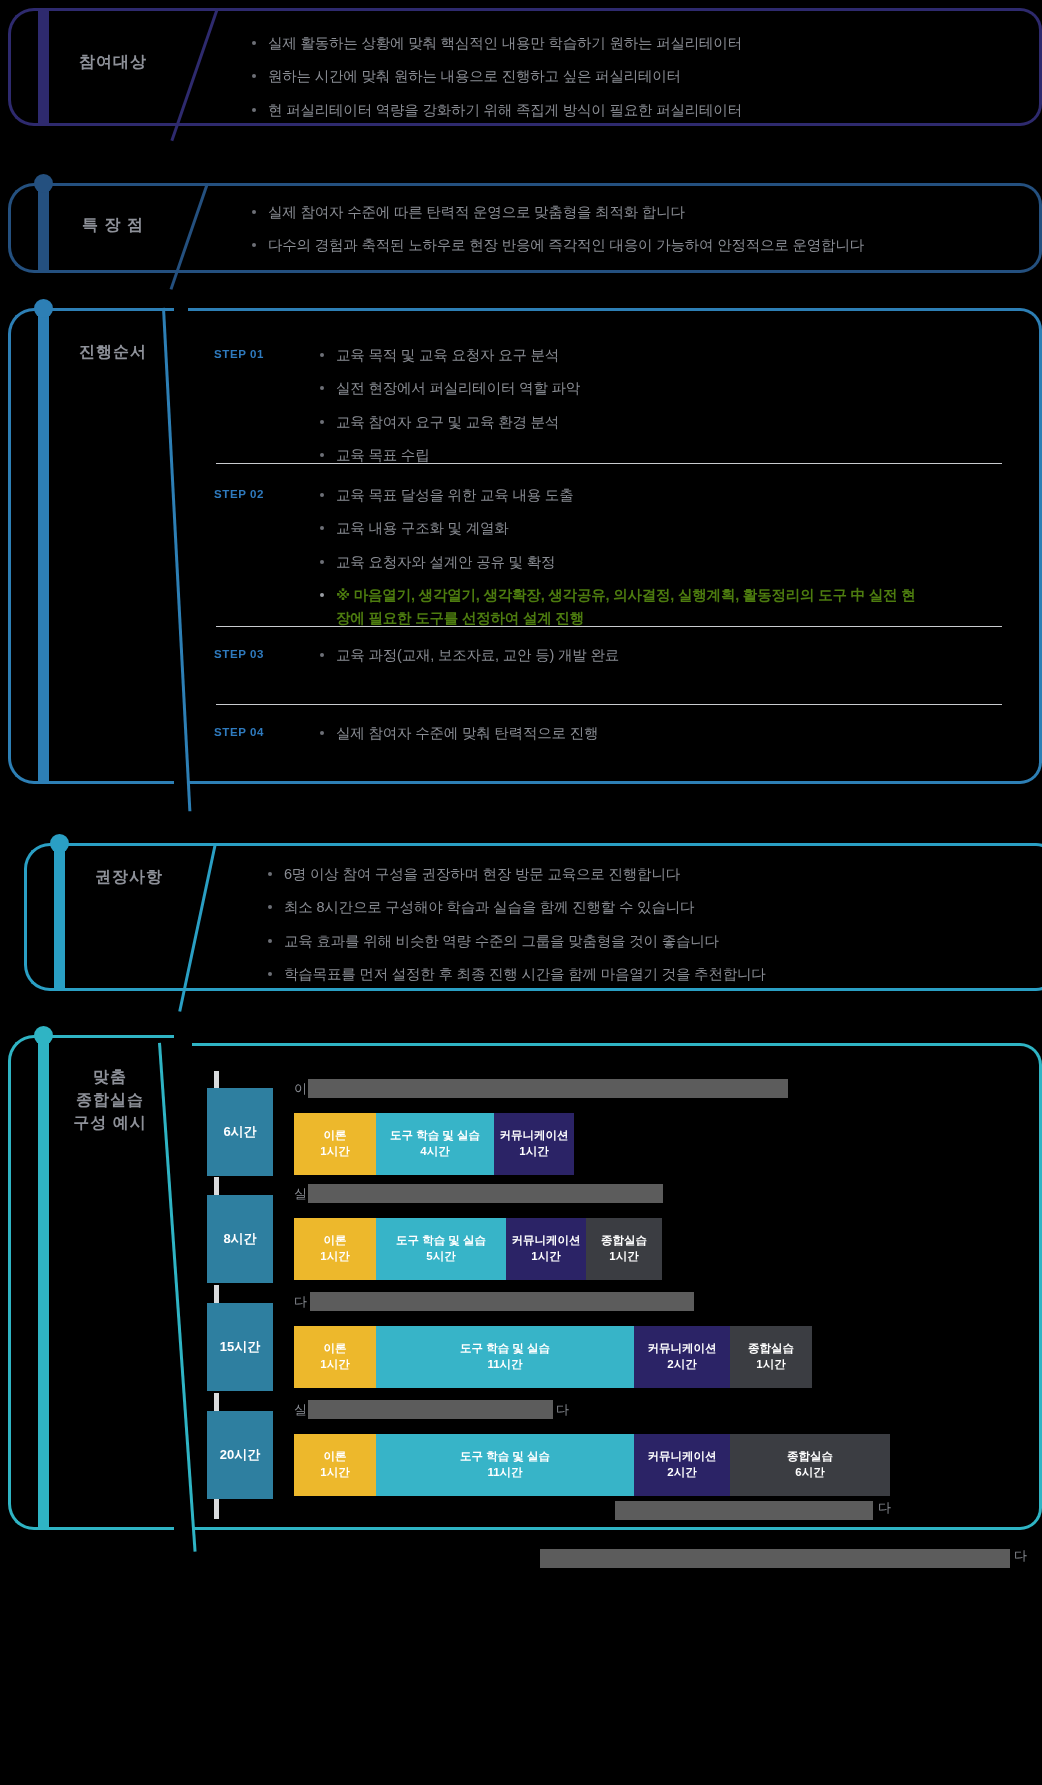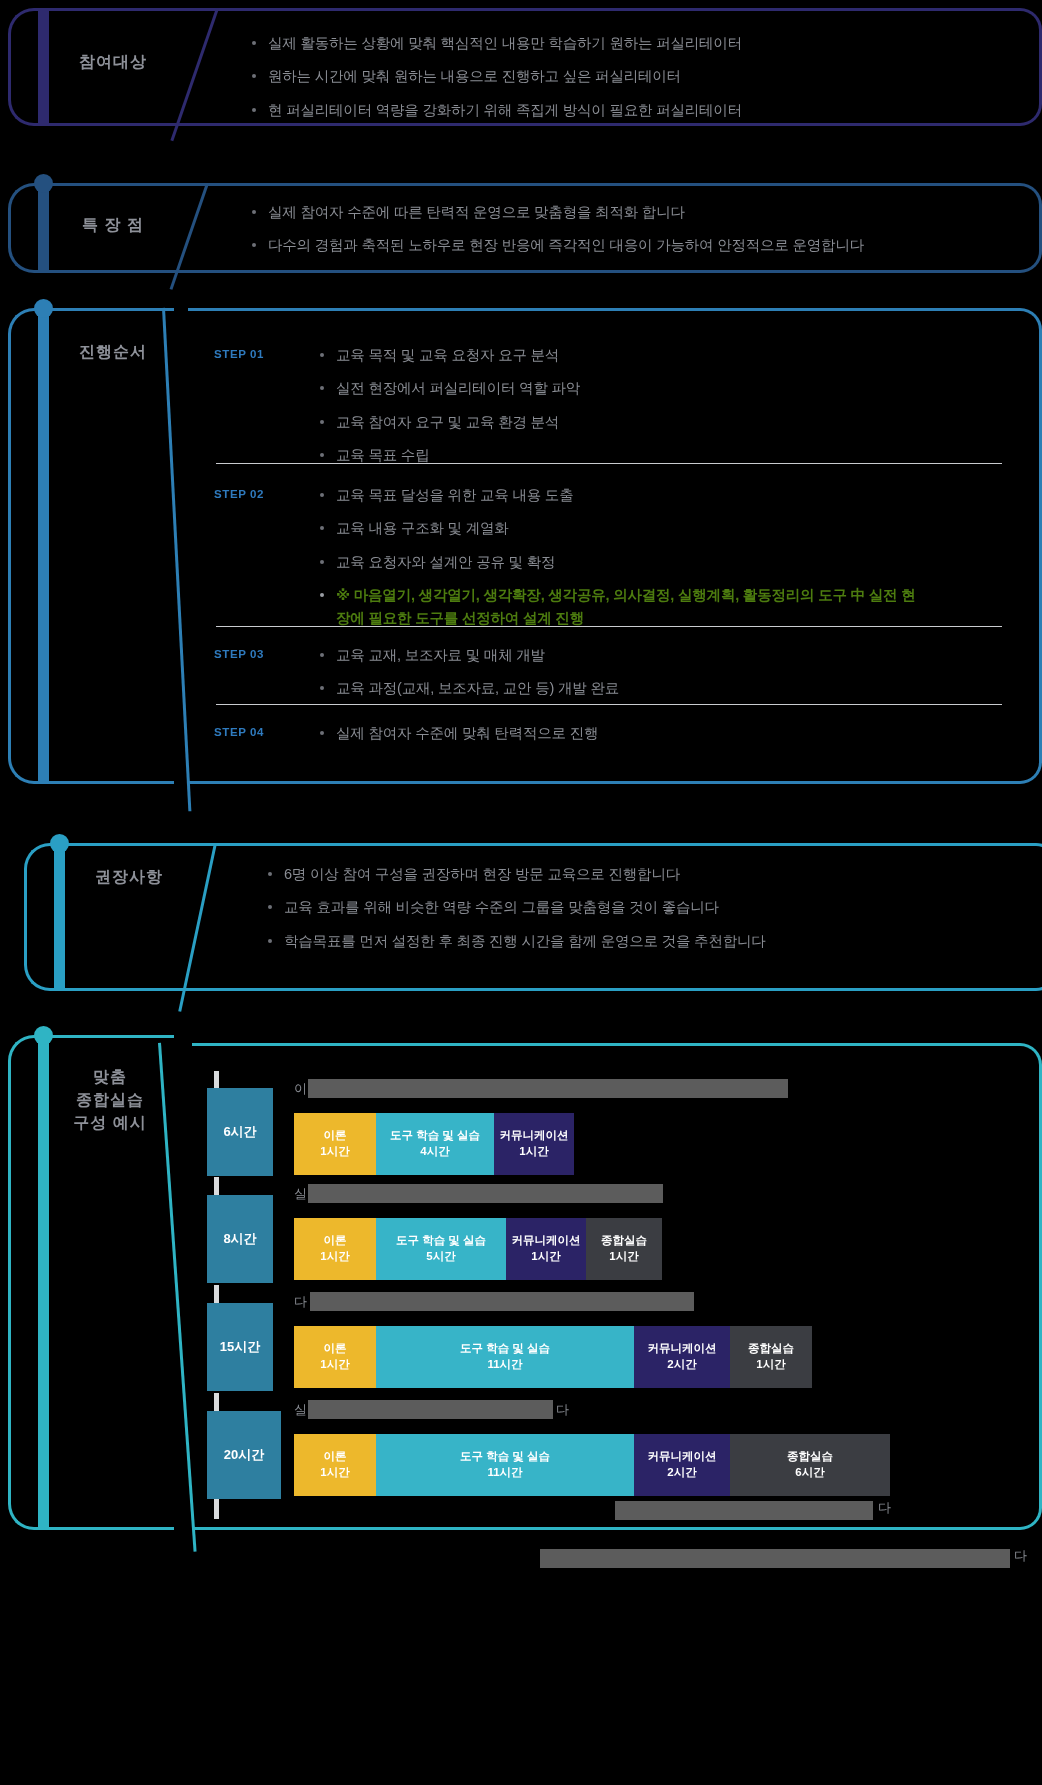--- a/index.html
+++ b/index.html
@@ -242,21 +242,20 @@
           <li class="strong" style="padding-right:60px;">※ 마음열기, 생각열기, 생각확장, 생각공유, 의사결정, 실행계획, 활동정리의 도구 中 실전 현장에 필요한 도구를 선정하여 설계 진행</li>
         </ul>
       </div>
     </div>
     <div class="step-divider" style="position:absolute; left:202px; top:314px; width:786px;"></div>
 
     <div class="step-row" style="position:absolute; left:188px; top:320px; width:820px;">
       <div class="step-label">STEP 03</div>
       <div class="step-body">
         <ul class="bullets">
-          <li>교육 교재, 보조자료 및 매체 개발</li>
           <li>교육 과정(교재, 보조자료, 교안 등) 개발 완료</li>
         </ul>
       </div>
     </div>
     <div class="step-divider" style="position:absolute; left:202px; top:392px; width:786px;"></div>
 
     <div class="step-row" style="position:absolute; left:188px; top:398px; width:820px;">
       <div class="step-label">STEP 04</div>
       <div class="step-body">
         <ul class="bullets">
@@ -272,22 +271,23 @@
     <div class="bracket-dot"></div>
     <div class="bracket-top-line" style="width:125px;"></div>
     <div class="bracket-bot-line" style="width:125px;"></div>
     <div class="sect-title" style="left:58px; top:22px; width:110px; text-align:center;">권장사항</div>
 
     <div class="panel" style="left:170px; top:0px; width:872px; height:148px;"></div>
     <div class="slant" style="left:198px; top:0px; height:172px; transform:rotate(12deg);"></div>
 
     <ul class="bullets" style="position:absolute; left:250px; top:20px; width:760px;">
       <li>6명 이상 참여 구성을 권장하며 현장 방문 교육으로 진행합니다</li>
+      <li>최소 8시간으로 구성해야 학습과 실습을 함께 진행할 수 있습니다</li>
       <li>교육 효과를 위해 비슷한 역량 수준의 그룹을 맞춤형을 것이 좋습니다</li>
-      <li>학습목표를 먼저 설정한 후 최종 진행 시간을 함께 운영으로 것을 추천합니다</li>
+      <li>학습목표를 먼저 설정한 후 최종 진행 시간을 함께 마음열기 것을 추천합니다</li>
     </ul>
   </div>
 
   <div class="section" style="--acc:#2fb4c4; left:0px; top:1035px; width:1042px; height:495px;">
     <div class="bracket"></div>
     <div class="bracket-bar"></div>
     <div class="bracket-dot"></div>
     <div class="bracket-top-line" style="width:125px;"></div>
     <div class="bracket-bot-line" style="width:125px;"></div>
     <div class="sect-title" style="left:50px; top:30px; width:120px; text-align:center;">맞춤
@@ -370,21 +370,21 @@
       <div class="seg" style="background:#2b2366; width:96px;">
         <span>커뮤니케이션</span>
         <span class="n">2시간</span>
       </div>
       <div class="seg" style="background:#3b3d42; width:82px;">
         <span>종합실습</span>
         <span class="n">1시간</span>
       </div>
     </div>
 
-    <div class="dur-box" style="left:207px; top:376px; width:74px; height:88px;">
+    <div class="dur-box" style="left:207px; top:376px; width:66px; height:88px;">
       <span>20시간</span>
     </div>
     <div class="capline" style="left:294px; top:366px;">
       <span>실</span>
     </div>
     <div class="redact" style="left:308px; top:365px; width:245px;"></div>
     <div class="capline" style="left:556px; top:366px;">다</div>
     <div class="barrow" style="left:294px; top:399px;">
       <div class="seg" style="background:#edb82c; width:82px;">
         <span>이론</span>

